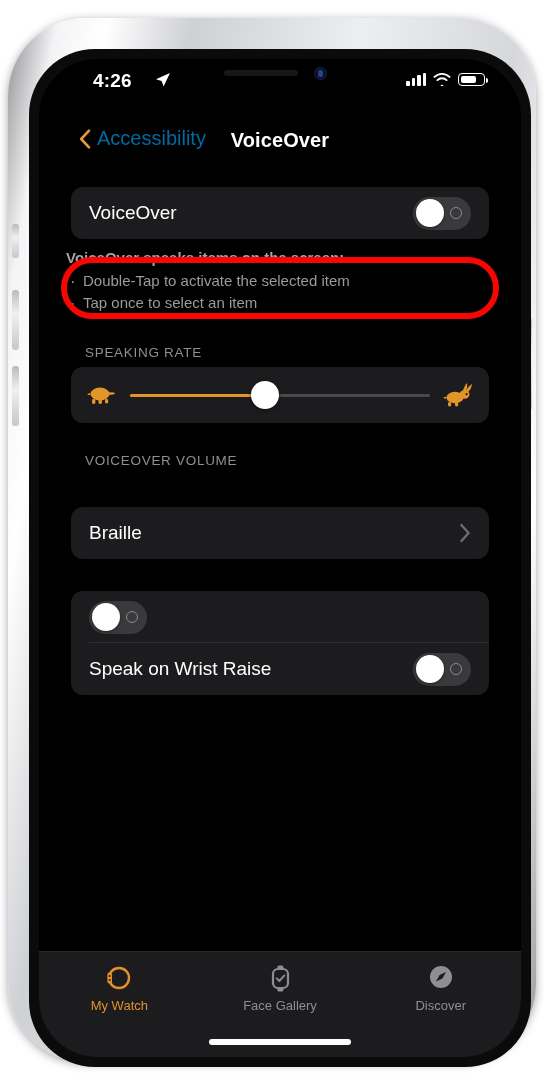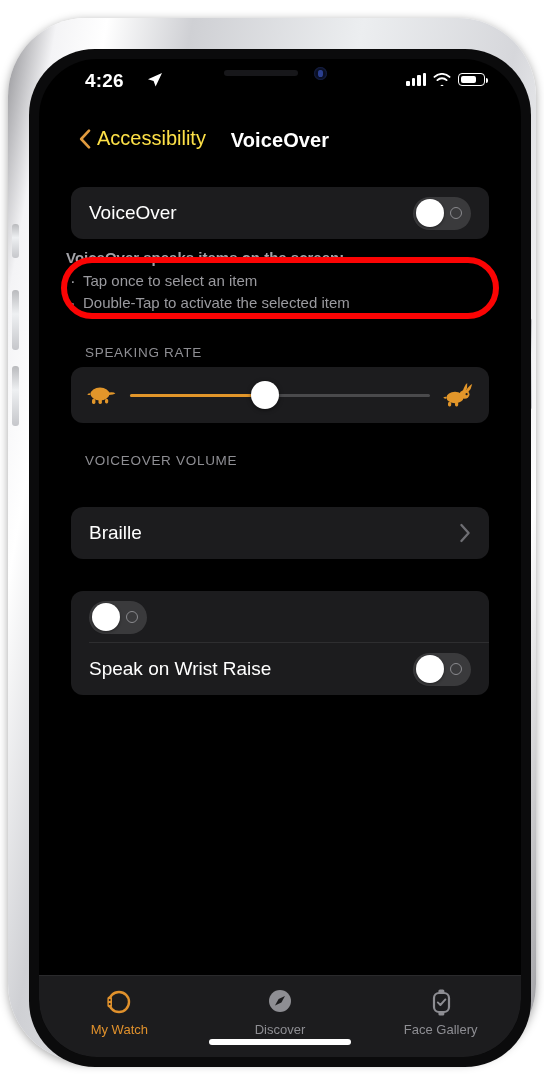--- a/index.html
+++ b/index.html
@@ -42,41 +42,41 @@
     position:absolute; left:50%; transform:translateX(-50%); top:0;
     width:196px; height:30px; background:#000; border-radius:0 0 20px 20px; z-index:6;
   }
   #speaker-grille{ position:absolute; left:42px; top:11px; width:74px; height:6px;
      border-radius:4px; background:#17171a; }
   #front-camera{ position:absolute; left:132px; top:8px; width:13px; height:13px;
      border-radius:50%; background:#0a0f23; box-shadow:inset 0 0 2px #2a3a7a; }
   #front-camera::after{ content:""; position:absolute; left:4px; top:3px; width:5px;height:7px;
      border-radius:40%; background:#2b3f8f; }
   
-  #status-bar{ position:absolute; top:0; left:4px; right:0; height:46px; z-index:5; }
+  #status-bar{ position:absolute; top:0; left:12px; right:0; height:46px; z-index:5; }
   #status-time{ position:absolute; left:42px; top:11px; color:#fff;
      font-size:19px; font-weight:700; letter-spacing:.2px; }
   #loc-arrow{ position:absolute; left:104px; top:13px; width:16px; height:16px; }
   #status-right{ position:absolute; right:36px; top:14px; display:flex; align-items:center; gap:7px; }
   .sig-bars{ display:flex; align-items:flex-end; gap:2px; height:13px; }
   .sig-bars i{ width:3.5px; background:#fff; border-radius:1px; display:block; }
   .sig-bars i:nth-child(1){height:5px}
   .sig-bars i:nth-child(2){height:8px}
   .sig-bars i:nth-child(3){height:11px}
   .sig-bars i:nth-child(4){height:13px}
   #battery{ position:relative; width:27px; height:13px; border:1.6px solid #fff;
      border-radius:4px; }
   #battery-fill{ position:absolute; left:1.6px; top:1.6px; bottom:1.6px; width:62%;
      background:#fff; border-radius:2px; }
   #battery-tip{ position:absolute; right:-4px; top:4px; width:2px; height:5px;
      background:#fff; border-radius:0 2px 2px 0; }
   
   #nav-bar{ position:absolute; top:60px; left:0; right:0; height:48px; }
   #back-button{ position:absolute; left:40px; top:8px; display:flex; align-items:center;
-     gap:6px; color:#fde047; font-size:20px; cursor:pointer; }
+     gap:6px; color:#0369a1; font-size:20px; cursor:pointer; }
   #chevron-left{ display:block; }
   #page-title{ position:absolute; left:0; right:0; top:10px; text-align:center;
      color:#fff; font-size:20px; font-weight:700; letter-spacing:.1px; }
   
   #content{ position:absolute; top:108px; left:0; right:0; bottom:106px;
      background:#000; }
   .card{ background:#1c1c1e; border-radius:12px; margin:0 32px; }
   .row{ display:flex; align-items:center; justify-content:space-between;
      padding:0 18px; height:52px; position:relative; }
   .row-label{ color:#fff; font-size:19px; }
@@ -111,21 +111,21 @@
   #vo-desc-list li{ color:#9a9a9f; font-size:15px; line-height:1.52;
      padding-left:17px; position:relative; }
   #vo-desc-list li::before{ content:"·"; position:absolute; left:4px; top:-1px;
      font-size:17px; color:#9a9a9f; }
   
   .chev-right{ flex:0 0 auto; }
   
   #highlight-box{ position:absolute; left:22px; top:90px; width:438px; height:62px;
      border:6px solid #fb0404; border-radius:33px; z-index:4; pointer-events:none; }
   
-  #tab-bar{ position:absolute; left:0; right:0; bottom:0; height:82px;
+  #tab-bar{ position:absolute; left:0; right:0; bottom:0; height:106px;
      background:#1c1c1e; border-top:1px solid #2a2a2c;
      display:flex; align-items:flex-start; padding-top:9px; }
   .tab{ flex:1; display:flex; flex-direction:column; align-items:center; gap:3px;
      cursor:pointer; }
   .tab .tab-label{ font-size:13px; }
   .tab.active .tab-label{ color:#e0912c; }
   .tab .tab-label{ color:#8e8e93; }
   #home-indicator{ position:absolute; left:50%; transform:translateX(-50%); bottom:12px;
      width:142px; height:6px; border-radius:3px; background:#fff; }
 </style>
@@ -190,22 +190,22 @@
           <span class="toggle off">
             <span class="off-mark"></span>
             <span class="knob"></span>
           </span>
         </div>
       </div>
 
       <div id="vo-description">
         <div id="vo-desc-title">VoiceOver speaks items on the screen:</div>
         <ul id="vo-desc-list">
+          <li>Double-Tap to activate the selected item</li>
           <li>Tap once to select an item</li>
-          <li>Double-Tap to activate the selected item</li>
         </ul>
       </div>
 
       <div style="height:30px"></div>
       <div class="group-header">SPEAKING RATE</div>
       <div class="card">
         <div class="slider-row">
           <svg width="30" height="22" viewBox="0 0 30 22">
             <ellipse cx="13" cy="10" rx="9.5" ry="6.5" fill="#e2962a"></ellipse>
             <path d="M22 8.4 q5 -0.6 6.4 1.1 q-1.8 1.4 -6.4 1.4 Z" fill="#e2962a"></path>
@@ -269,32 +269,32 @@
       <div class="tab active">
         <svg width="30" height="34" viewBox="0 0 30 34">
           <circle cx="15" cy="17" r="10" stroke="#e0912c" stroke-width="2.4" fill="none"></circle>
           <rect x="3.4" y="11.6" width="4.6" height="11" rx="2" fill="#e0912c"></rect>
           <circle cx="5.7" cy="15" r="1" fill="#1c1c1e"></circle>
           <circle cx="5.7" cy="19" r="1" fill="#1c1c1e"></circle>
         </svg>
         <span class="tab-label">My Watch</span>
       </div>
       <div class="tab">
-        <svg width="30" height="34" viewBox="0 0 30 34">
-          <circle cx="15" cy="16" r="11" fill="#8e8e93"></circle>
-          <path d="M20 11 L13.6 14 L10 20.6 L16.4 17.6 Z" fill="#1c1c1e"></path>
-        </svg>
-        <span class="tab-label">Discover</span>
-      </div>
-      <div class="tab">
         <svg width="28" height="34" viewBox="0 0 28 34">
           <rect x="7" y="8" width="15" height="19" rx="5" stroke="#8e8e93" stroke-width="2.2" fill="none"></rect>
           <rect x="11.4" y="4.4" width="6" height="4" rx="1.6" fill="#8e8e93"></rect>
           <rect x="11.4" y="26.6" width="6" height="4" rx="1.6" fill="#8e8e93"></rect>
           <path d="M10.8 17.4 L13.4 20 L18.4 14.4" stroke="#8e8e93" stroke-width="1.9" fill="none" stroke-linecap="round" stroke-linejoin="round"></path>
         </svg>
         <span class="tab-label">Face Gallery</span>
       </div>
+      <div class="tab">
+        <svg width="30" height="34" viewBox="0 0 30 34">
+          <circle cx="15" cy="16" r="11" fill="#8e8e93"></circle>
+          <path d="M20 11 L13.6 14 L10 20.6 L16.4 17.6 Z" fill="#1c1c1e"></path>
+        </svg>
+        <span class="tab-label">Discover</span>
+      </div>
       <div id="home-indicator"></div>
     </div>
 
   </div>
 </div>
 
 </body></html>

